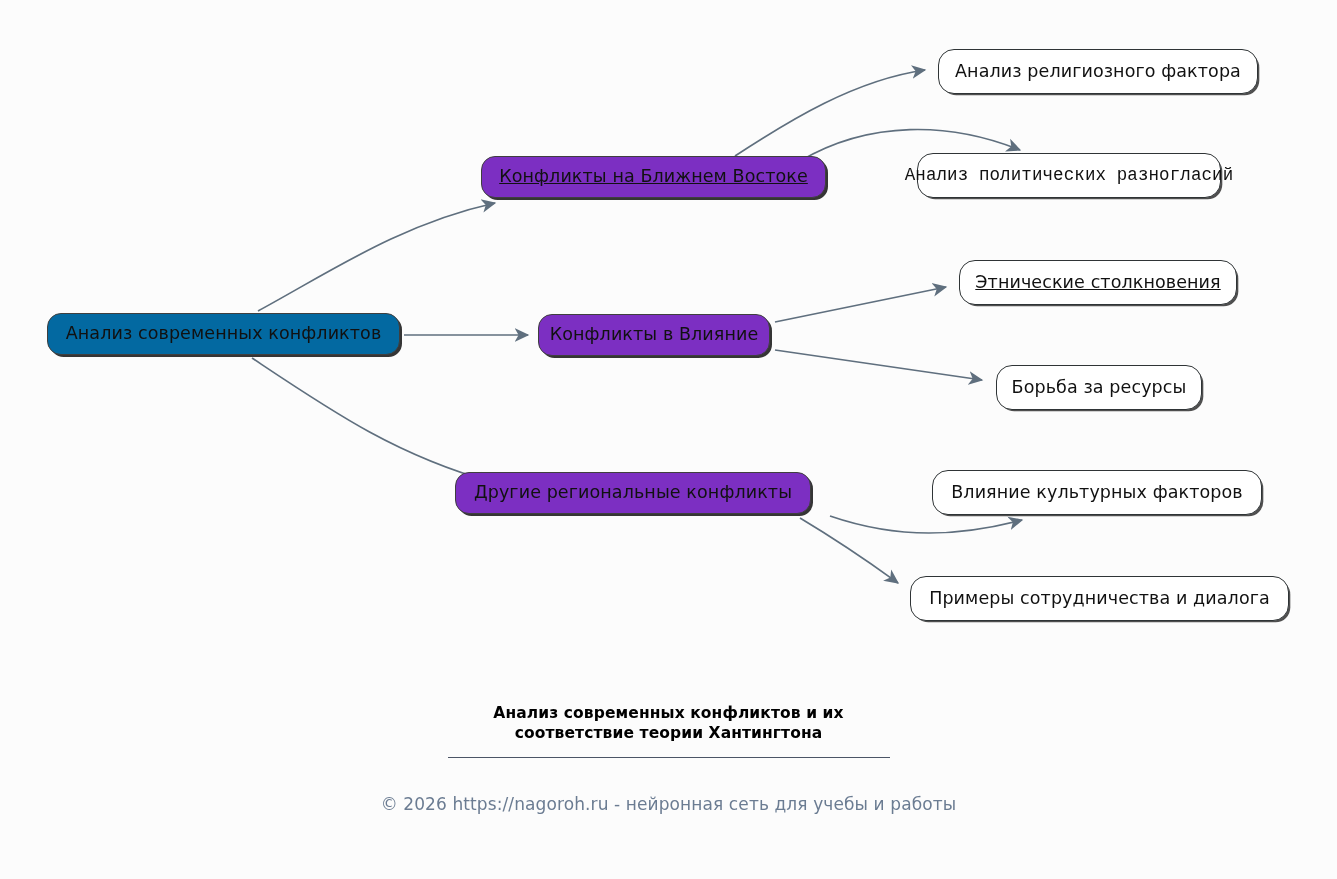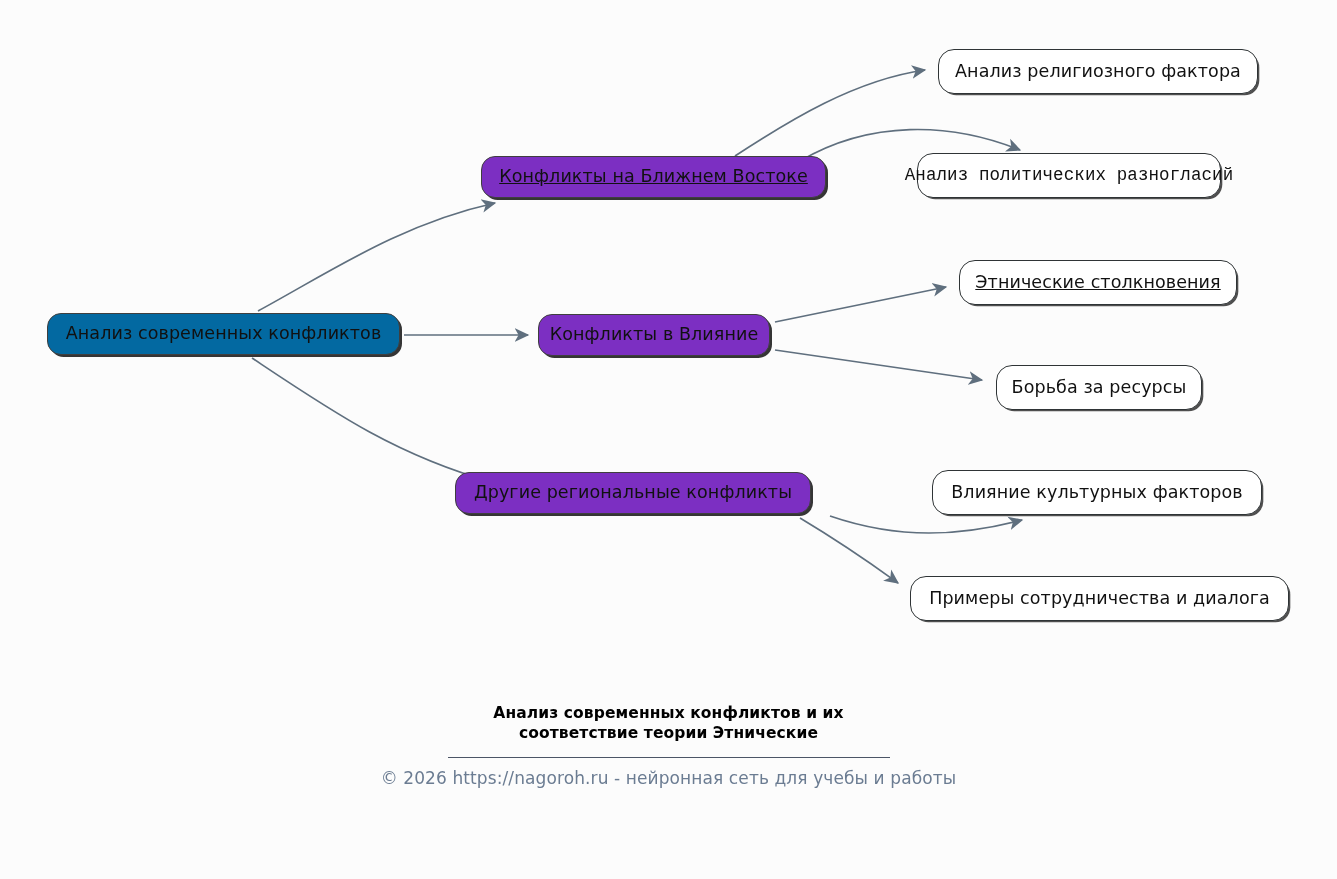--- a/index.html
+++ b/index.html
@@ -67,21 +67,21 @@
     line-height: 1.32;
     letter-spacing: 0.1px;
   }
   #footer-divider {
     width: 442px;
     height: 0;
     margin: 13px auto 0 auto;
     border-top: 1.6px solid #4b5566;
   }
   #footer-copyright {
-    margin-top: 10px;
+    margin-top: 36px;
     font-size: 17px;
     color: #6b7c92;
     letter-spacing: 0.1px;
   }
 </style>
 </head>
 <body>
 
 <div id="canvas">
 
@@ -147,19 +147,19 @@
     <span>Влияние культурных факторов</span>
   </div>
 
   <div class="node leaf" style="left:910px; top:576px; width:379px; height:45px;">
     <span>Примеры сотрудничества и диалога</span>
   </div>
 
   <div id="footer" style="top:703px;">
     <div id="footer-title">
       <div>Анализ современных конфликтов и их</div>
-      <div>соответствие теории Этнические</div>
+      <div>соответствие теории Хантингтона</div>
     </div>
     <div id="footer-divider"></div>
     <div id="footer-copyright">© 2026 https://nagoroh.ru - нейронная сеть для учебы и работы</div>
   </div>
 
 </div>
 
 </body></html>

